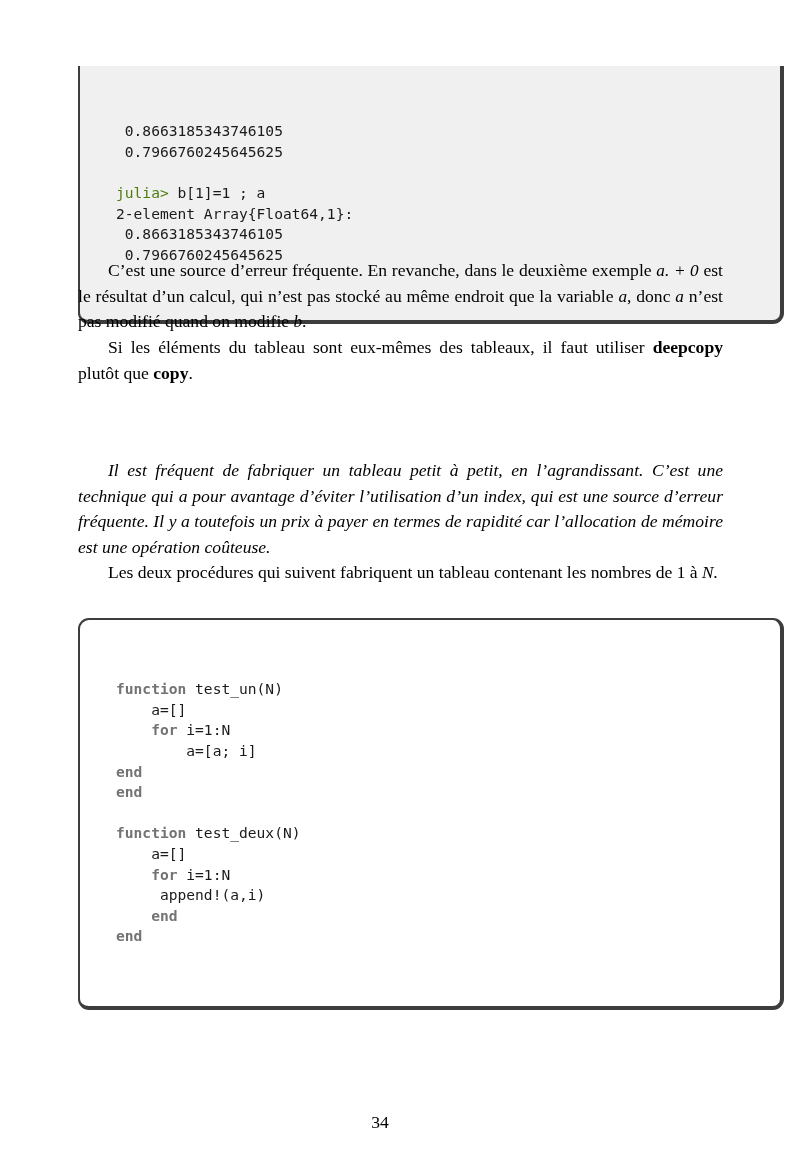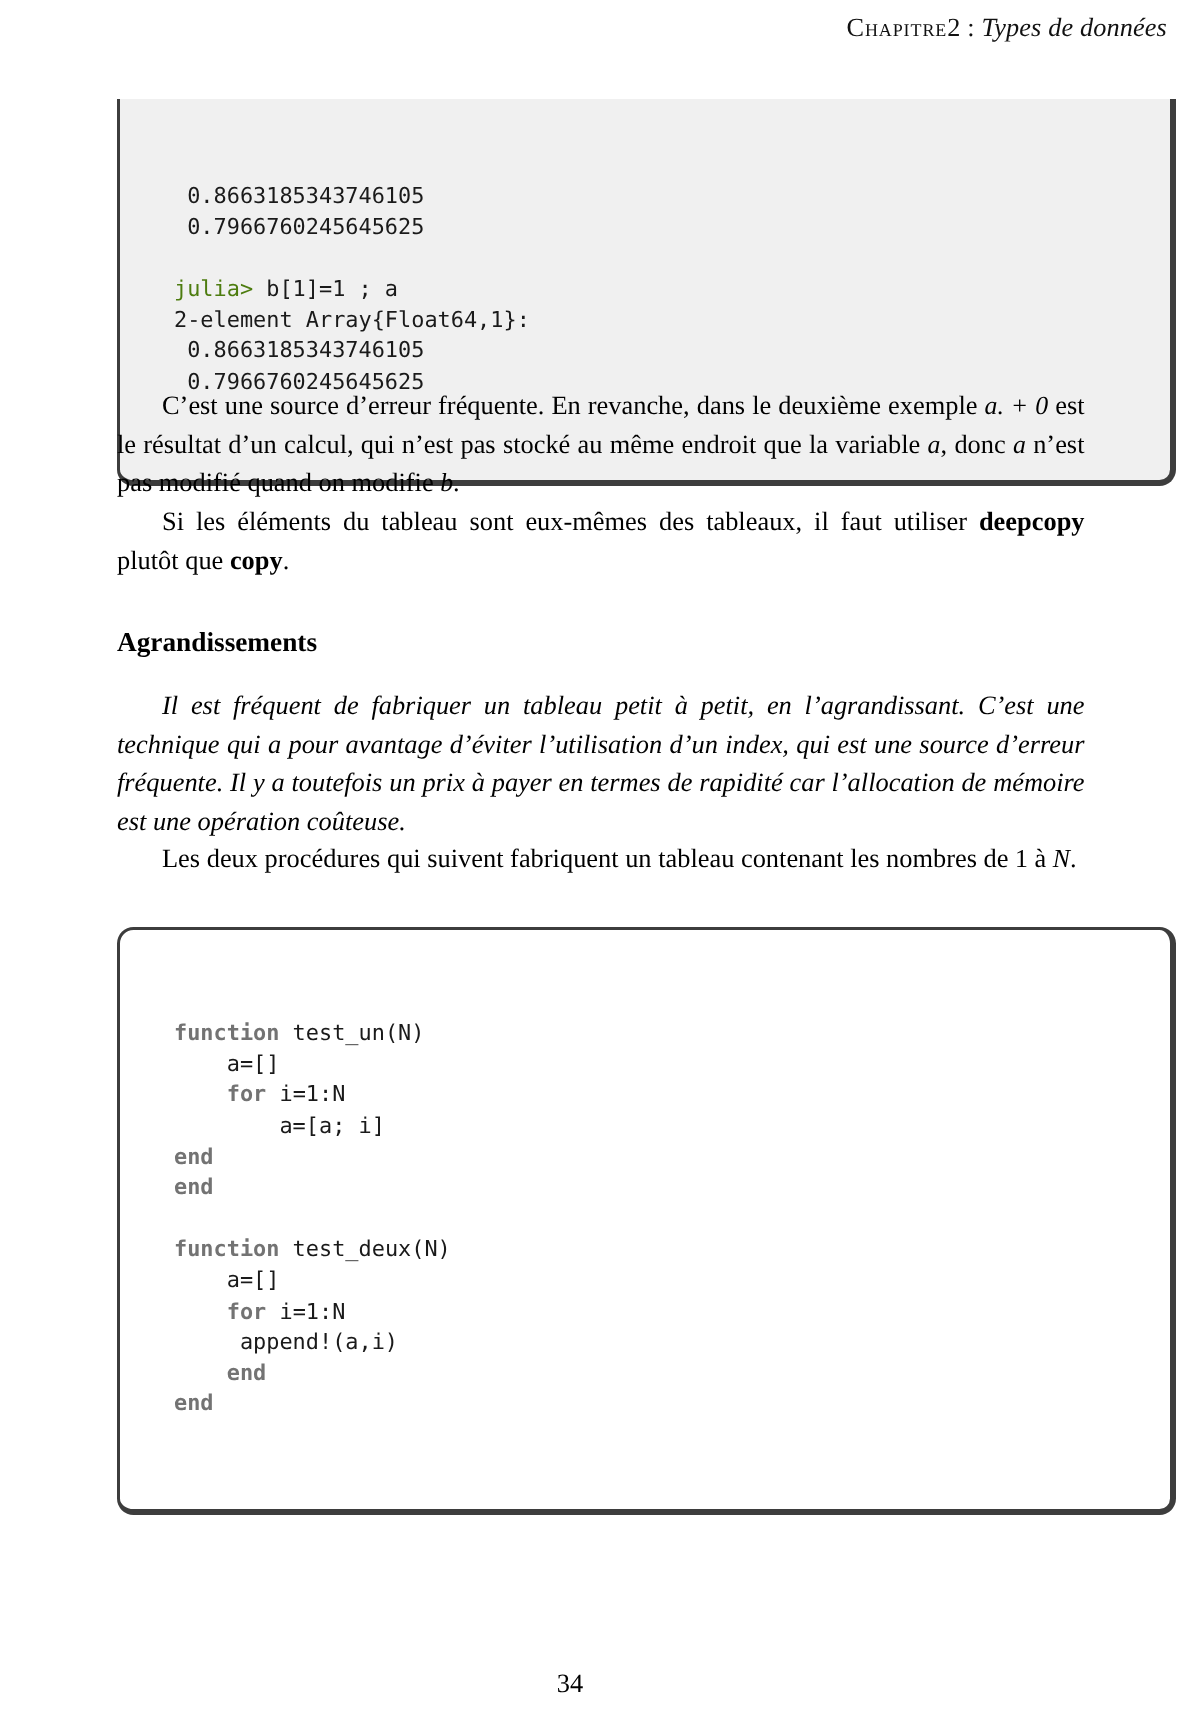--- a/index.html
+++ b/index.html
@@ -120,39 +120,33 @@
     width: 760px;
     text-align: center;
     font-size: 17.6px;
   }
 </style>
 </head>
 <body>
 
 <div class="page">
 
-  <div class="running-head">
-    <span class="smallcaps">Chapitre</span><span>2</span><span> : </span><span class="head-ital">Types de données</span>
-  </div>
 
   <div class="codebox continued" id="codebox1" style="left:78px; top:66px; width:706px; padding:14px 0 13px 36px;">
     <div class="code-lines" id="code1-lines"><span class="cl"><span> 0.8663185343746105</span></span><span class="cl"><span> 0.7966760245645625</span></span><span class="cl">&nbsp;</span><span class="cl"><span class="prompt">julia&gt;</span><span> b[1]=1 ; a</span></span><span class="cl"><span>2-element Array{Float64,1}:</span></span><span class="cl"><span> 0.8663185343746105</span></span><span class="cl"><span> 0.7966760245645625</span></span></div>
   </div>
 
   <div class="col" style="top:258px;">
     <p class="para"><span>C’est une source d’erreur fréquente. En revanche, dans le deuxième exemple </span><span class="mathit"><span class="mathit">a. + 0</span></span><span> est le résultat d’un calcul, qui n’est pas stocké au même endroit que la variable </span><span class="mathit">a</span><span>, donc </span><span class="mathit">a</span><span> n’est pas modifié quand on modifie </span><span class="mathit">b</span><span>.</span></p>
   </div>
 
   <div class="col" style="top:335px;">
     <p class="para"><span>Si les éléments du tableau sont eux-mêmes des tableaux, il faut utiliser </span><b class="bf">deepcopy</b><span> plutôt que </span><b class="bf">copy</b><span>.</span></p>
   </div>
 
-  <div class="col" style="top:417px;">
-    <h3 class="section">Agrandissements</h3>
-  </div>
 
   <div class="col" style="top:458px;font-style:italic;">
     <p class="para">Il est fréquent de fabriquer un tableau petit à petit, en l’agrandissant. C’est une technique qui a pour avantage d’éviter l’utilisation d’un index, qui est une source d’erreur fréquente. Il y a toutefois un prix à payer en termes de rapidité car l’allocation de mémoire est une opération coûteuse.</p>
   </div>
 
   <div class="col" style="top:560px;">
     <p class="para"><span>Les deux procédures qui suivent fabriquent un tableau contenant les nombres de </span><span class="mathrm">1</span><span> à </span><span class="mathit">N</span><span>.</span></p>
   </div>
 
   <div class="codebox full" id="codebox2" style="left:78px; top:618px; width:706px; padding:18px 0 18px 36px;">

